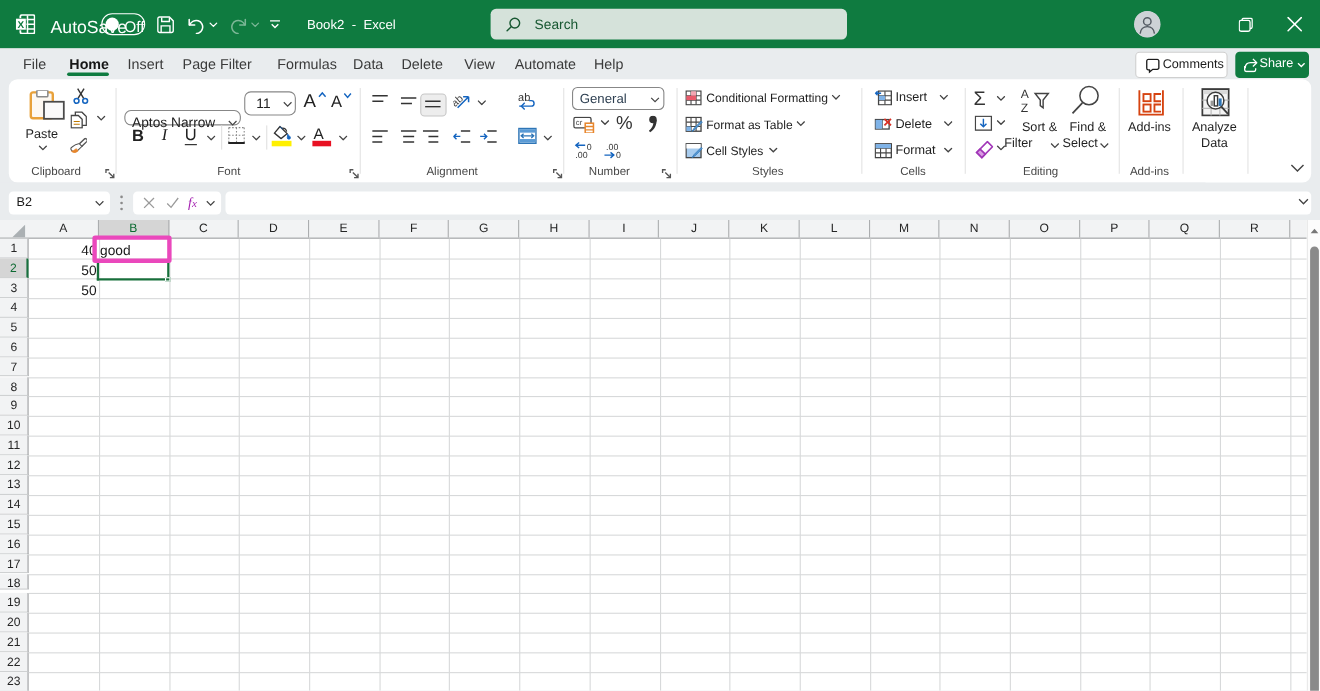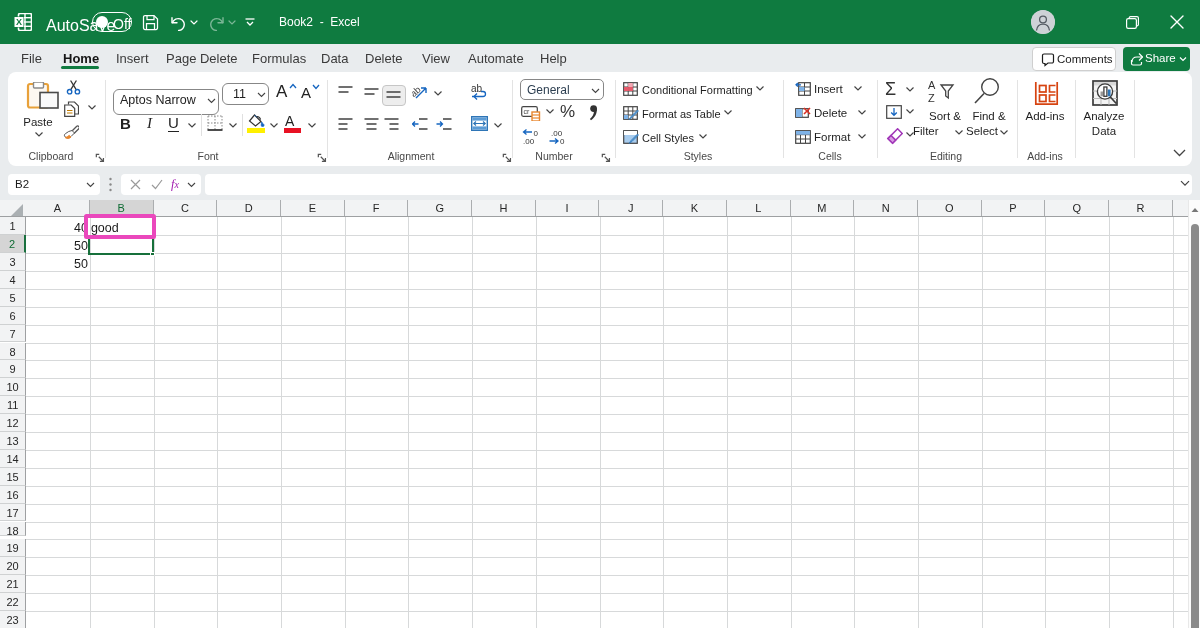--- a/index.html
+++ b/index.html
@@ -96,20 +96,27 @@
   </svg>
   <svg class="abs" style="left:228px;top:20px;opacity:.45" width="8" height="5" viewBox="0 0 8 5">
       <path d="M1 1 l3 3 l3-3" fill="none" stroke="#fff" stroke-width="1.2" stroke-linecap="round"></path>
     </svg>
   
   <svg class="abs" style="left:245px;top:18px" width="10" height="9" viewBox="0 0 10 9">
     <line x1="0.5" y1="1" x2="9.5" y2="1" stroke="#fff" stroke-width="1.3"></line>
     <path d="M2 4 l3 3 l3-3" fill="none" stroke="#fff" stroke-width="1.3"></path>
   </svg>
   <span id="booktitle">Book2&nbsp;&nbsp;-&nbsp;&nbsp;Excel</span>
+  <div id="searchbox">
+    <svg class="abs" style="left:14px;top:7px" width="14" height="14" viewBox="0 0 14 14">
+      <circle cx="8" cy="6" r="4.4" fill="none" stroke="#185832" stroke-width="1.3"></circle>
+      <line x1="4.7" y1="9.3" x2="1" y2="13" stroke="#185832" stroke-width="1.3" stroke-linecap="round"></line>
+    </svg>
+    <span>Search</span>
+  </div>
   <div id="avatar">
     <svg width="24" height="24" viewBox="0 0 24 24">
       <circle cx="12" cy="12" r="12" fill="#CDD2D6"></circle>
       <circle cx="12" cy="9.5" r="3.4" fill="none" stroke="#545B63" stroke-width="1.3"></circle>
       <path d="M5.5 20.5 c0.5-4.2 3-6.3 6.5-6.3 s6 2.1 6.5 6.3" fill="none" stroke="#545B63" stroke-width="1.3"></path>
     </svg>
   </div>
   
   <svg class="abs" style="left:1126px;top:16px" width="13" height="13" viewBox="0 0 13 13">
     <rect x="0.6" y="2.6" width="9.8" height="9.8" rx="1.6" fill="none" stroke="#fff" stroke-width="1.2"></rect>
@@ -118,21 +125,21 @@
   
   <svg class="abs" style="left:1170px;top:15px" width="14" height="14" viewBox="0 0 14 14">
     <path d="M1 1 L13 13 M13 1 L1 13" stroke="#fff" stroke-width="1.4" stroke-linecap="round"></path>
   </svg>
 </div>
 
 <div id="menubar">
   <span class="tab" style="left:21px">File</span>
   <span class="tab active" style="left:63px">Home</span>
   <span class="tab" style="left:116px">Insert</span>
-  <span class="tab" style="left:166px">Page Delete</span>
+  <span class="tab" style="left:166px">Page Filter</span>
   <span class="tab" style="left:252px">Formulas</span>
   <span class="tab" style="left:321px">Data</span>
   <span class="tab" style="left:365px">Delete</span>
   <span class="tab" style="left:422px">View</span>
   <span class="tab" style="left:468px">Automate</span>
   <span class="tab" style="left:540px">Help</span>
   <div id="homeunderline"></div>
 </div>
 <div id="commentsbtn">
   <svg class="abs" style="left:8px;top:5px" width="14" height="14" viewBox="0 0 14 14">
@@ -195,21 +202,21 @@
     <path d="M9 6 L13.5 1.5 a1.6 1.6 0 0 1 2.3 2.3 L11 8.5" fill="none" stroke="#555" stroke-width="1.3"></path>
     <path d="M9 5.5 L11.5 8 L8 11.5 c-1.5 1.5-4 1.8-5.5 0.6 C1 11 1 9.5 2.5 8.6 L5.7 6.5 Z" fill="#fff" stroke="#555" stroke-width="1"></path>
     <path d="M2 12.5 c2 1.8 4.5 1.2 6-0.5 l-1.8-1.8 c-1.8 1.6-2.8 2-4.2 2.3 Z" fill="#E8872E" stroke="#E8872E" stroke-width="0.8"></path>
   </svg>
   <div class="glabel" style="left:5px;width:76px">Clipboard</div>
   <svg class="launcher" style="left:87px" width="9" height="9" viewBox="0 0 9 9">
     <path d="M1.2 3.8 V1.2 H3.8" fill="none" stroke="#555" stroke-width="1.1"></path>
     <path d="M3.4 3.4 L7.6 7.6 M7.6 4.4 V7.6 H4.4" fill="none" stroke="#555" stroke-width="1.1"></path>
   </svg>
 
-  <div class="combo" style="left:105px;top:17px;width:106px;height:26px;border-radius:6px">
+  <div class="combo" style="left:105px;top:28px;width:106px;height:14px;border-radius:6px">
     <span style="position:absolute;left:6px;top:3px;font-size:12.5px;color:#222">Aptos Narrow</span>
     <svg class="abs" style="left:93px;top:8px" width="9" height="6" viewBox="0 0 9 6">
         <path d="M1 1 l3.5 3.5 L8 1" fill="none" stroke="#444" stroke-width="1.1"></path>
       </svg>
   </div>
   <div class="combo" style="left:214px;top:11px;width:47px;height:22px;border-radius:6px">
     <span style="position:absolute;left:10px;top:3px;font-size:12.5px;color:#222">11</span>
     <svg class="abs" style="left:34px;top:8px" width="9" height="6" viewBox="0 0 9 6">
         <path d="M1 1 l3.5 3.5 L8 1" fill="none" stroke="#444" stroke-width="1.1"></path>
       </svg>

